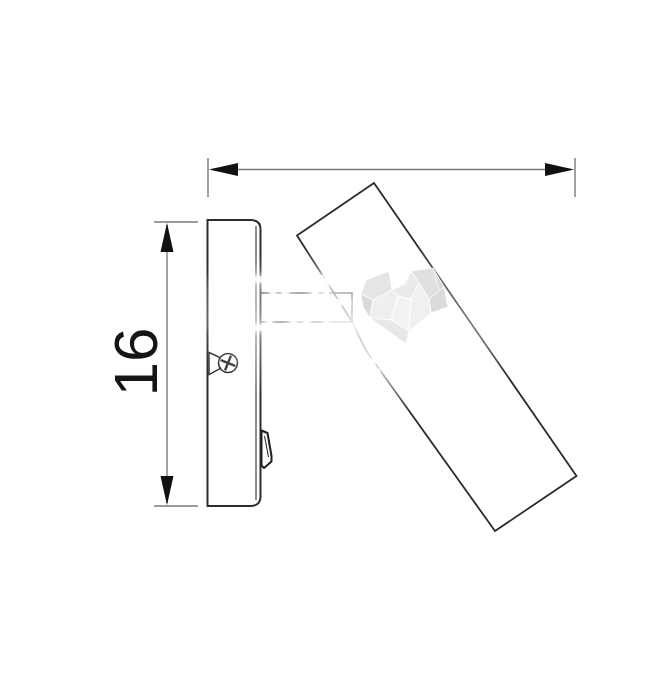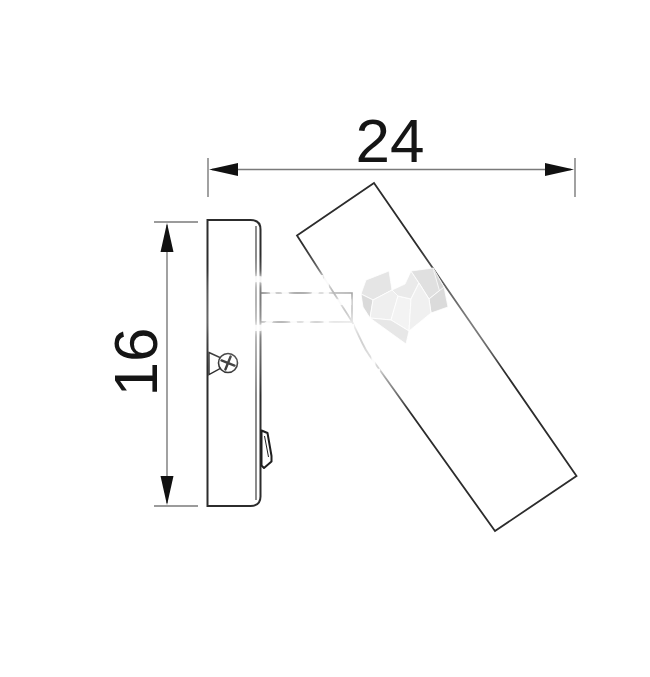--- a/index.html
+++ b/index.html
@@ -122,16 +122,15 @@
       <polygon points="411,271 433,268 444,287 429,299 419,283" fill="#dedede"></polygon>
       <polygon points="433,268 444,287 448,307 441,296" fill="#d4d4d4"></polygon>
       <polygon points="444,287 448,307 431,313 429,299" fill="#d9d9d9"></polygon>
       <polygon points="411,299 419,283 429,299 431,313 409,331" fill="#efefef"></polygon>
     </g>
   </svg>
 
   <div class="wm-love"><span>LO</span><span class="v-large">V</span><span>E</span></div>
   <div class="wm-lighting">lighting</div>
 
-  <div id="width-label" class="dim-label">24</div>
   <div id="height-label" class="dim-label">16</div>
 
 </div>
 
 </body></html>

